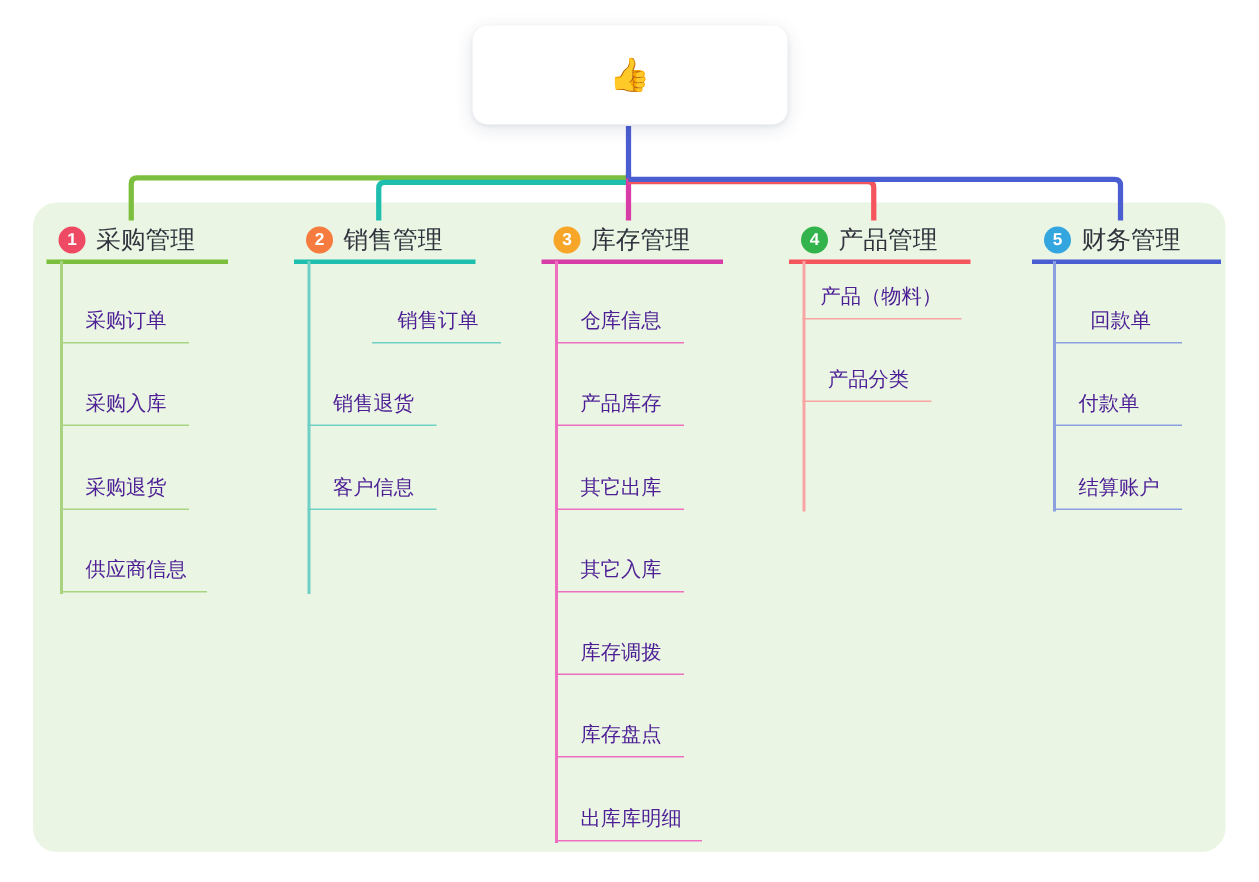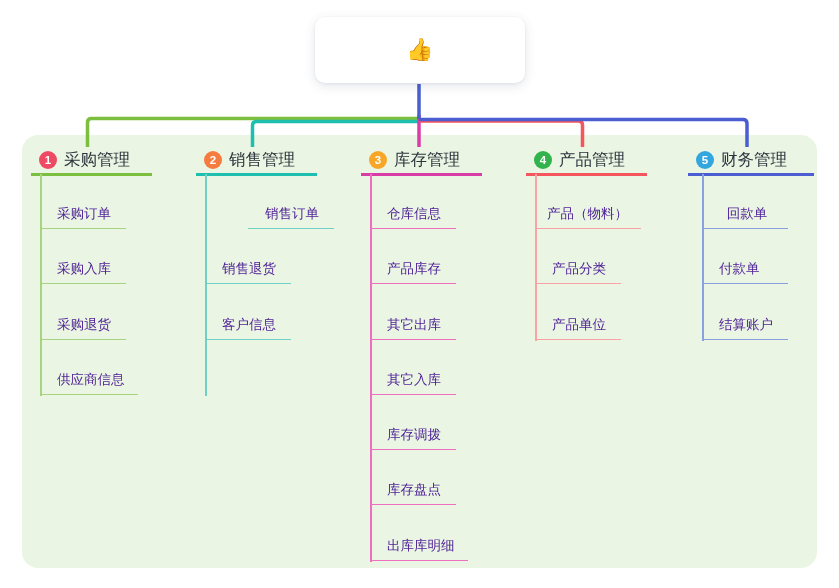--- a/index.html
+++ b/index.html
@@ -111,28 +111,25 @@
           </div>
         </div>
       </div>
       <div class="branch" style="left: 526px; top: 147px;">
         <div class="branch-head" style="width: 113px; border-bottom-color: rgb(245, 85, 92);">
           <span class="badge" style="background: rgb(50, 179, 75);">4</span>
           <span class="branch-label">产品管理</span>
         </div>
         <div class="trunk" style="left: 9px; top: 27px; height: 167.1px; background: rgb(249, 163, 165);"></div>
         <div class="branch-children" style="margin-left: 9px;">
-          <div class="child-item" style="height: 53px; border-bottom-color: rgb(249, 163, 165); padding-left: 12px;">
+          <div class="child-item" style="height: 37px; border-bottom-color: rgb(249, 163, 165); padding-left: 12px;">
             <span class="child-label">产品（物料）</span>
           </div>
           <div class="child-item" style="height: 55.3px; border-bottom-color: rgb(249, 163, 165);">
             <span class="child-label">产品分类</span>
-          </div>
-          <div class="child-item" style="height: 55.3px; border-bottom-color: rgb(249, 163, 165);">
-            <span class="child-label">产品单位</span>
           </div>
         </div>
       </div>
       <div class="branch" style="left: 688px; top: 147px;">
         <div class="branch-head" style="width: 118px; border-bottom-color: rgb(74, 94, 210);">
           <span class="badge" style="background: rgb(51, 166, 224);">5</span>
           <span class="branch-label">财务管理</span>
         </div>
         <div class="trunk" style="left: 14px; top: 27px; height: 167.1px; background: rgb(139, 160, 223);"></div>
         <div class="branch-children" style="margin-left: 14px;">

